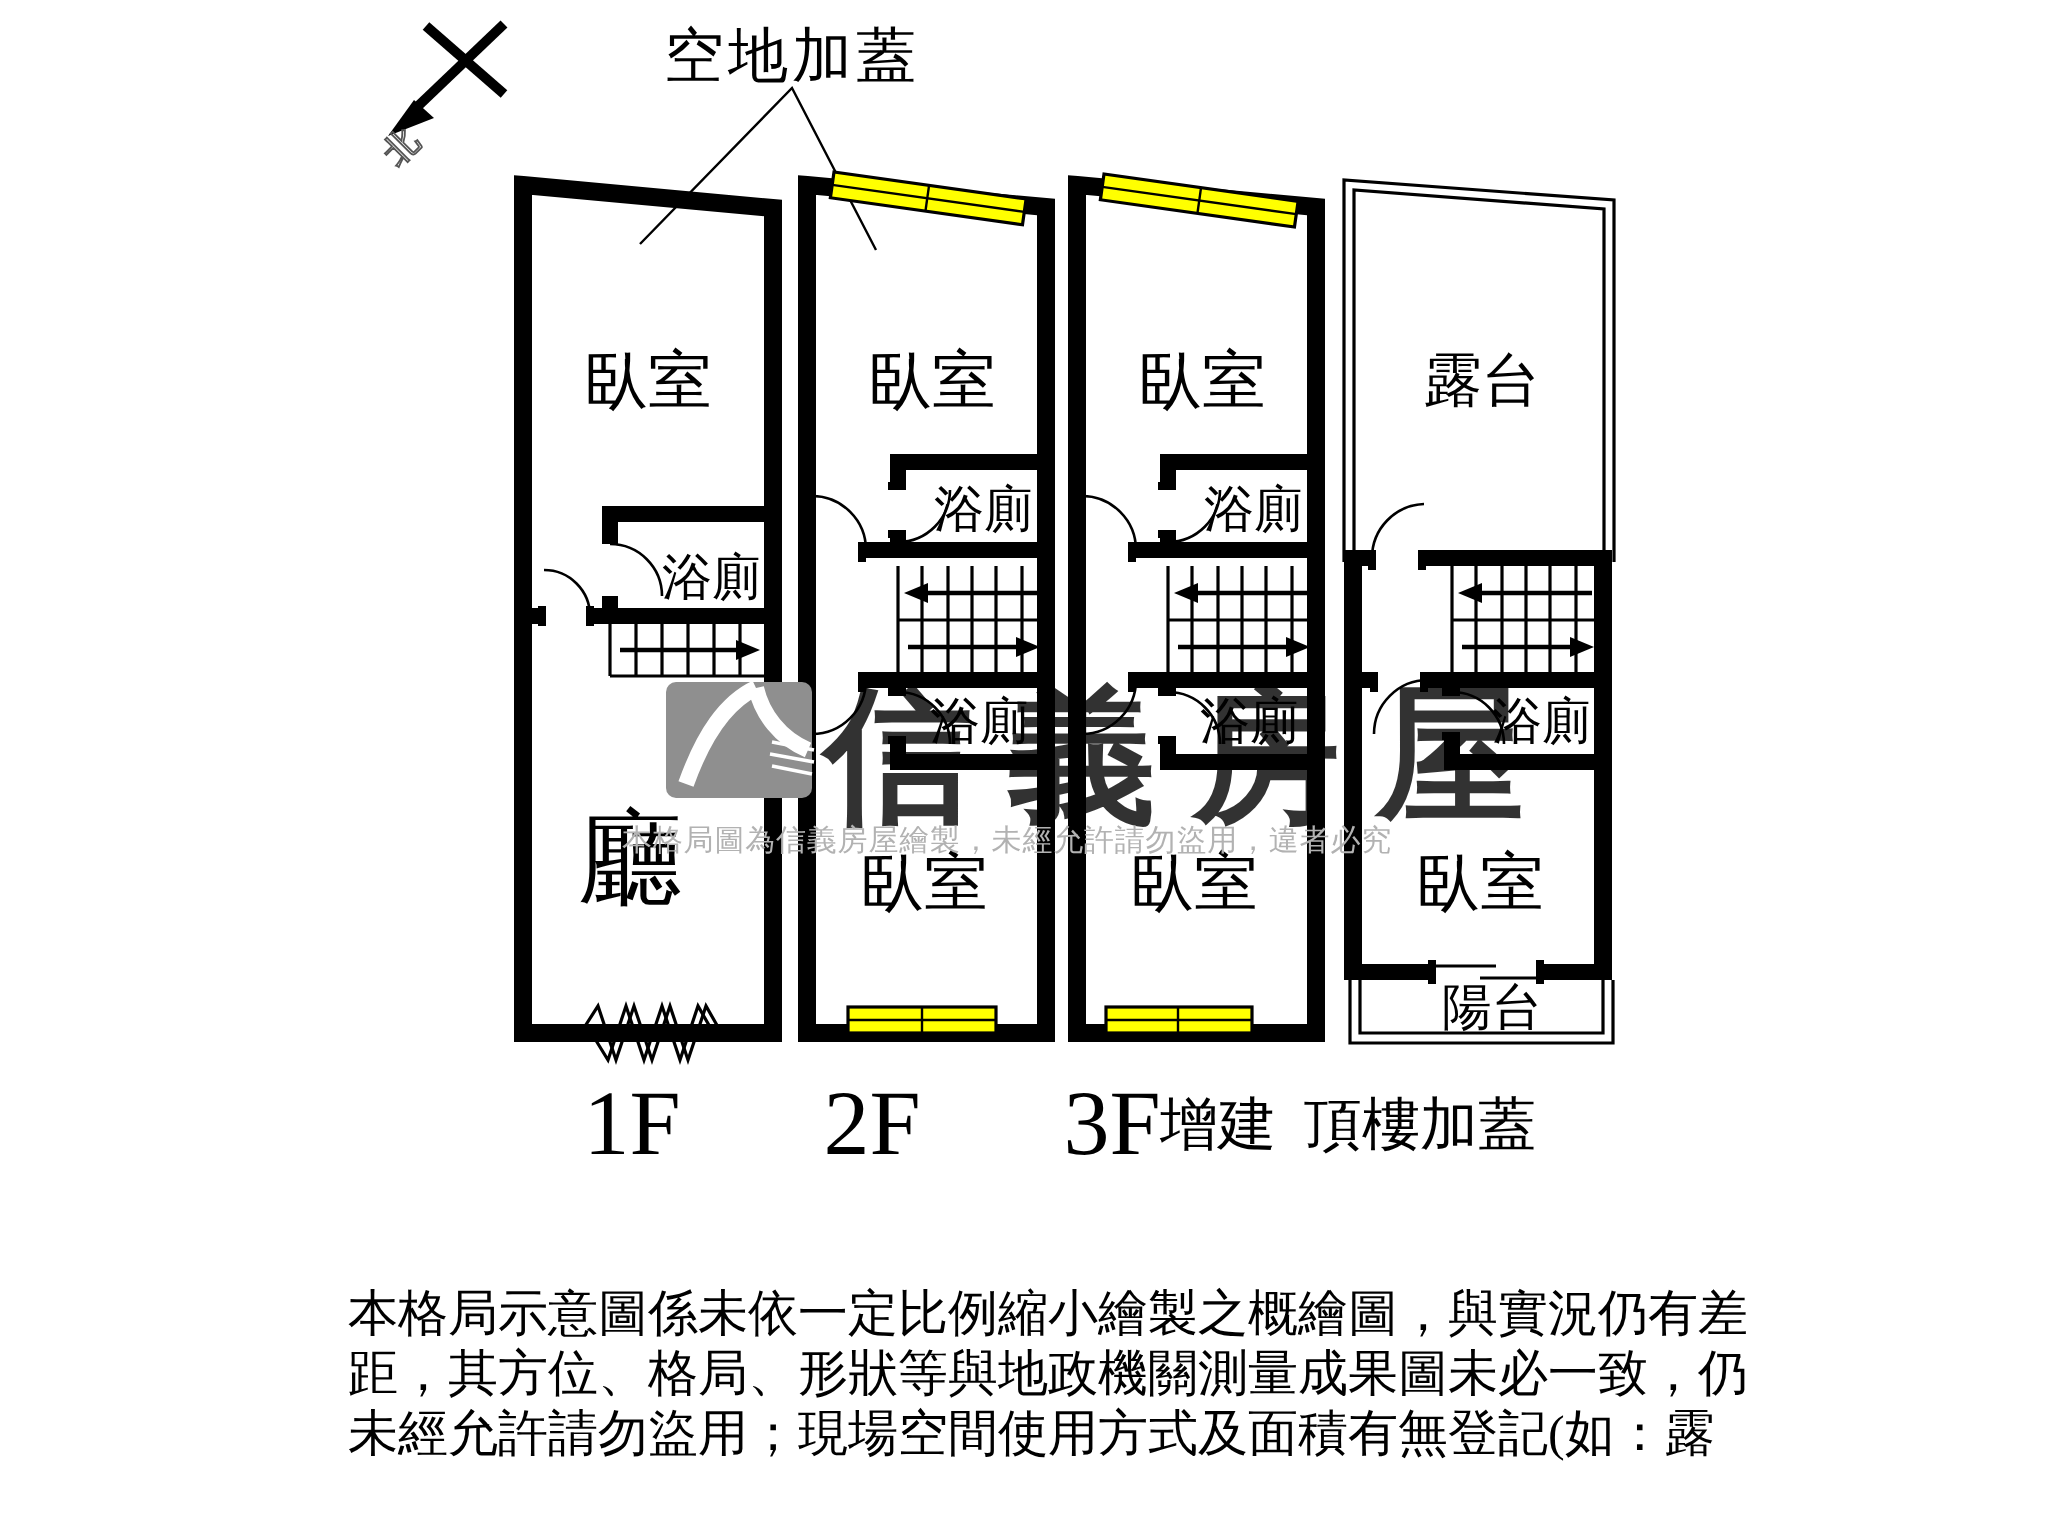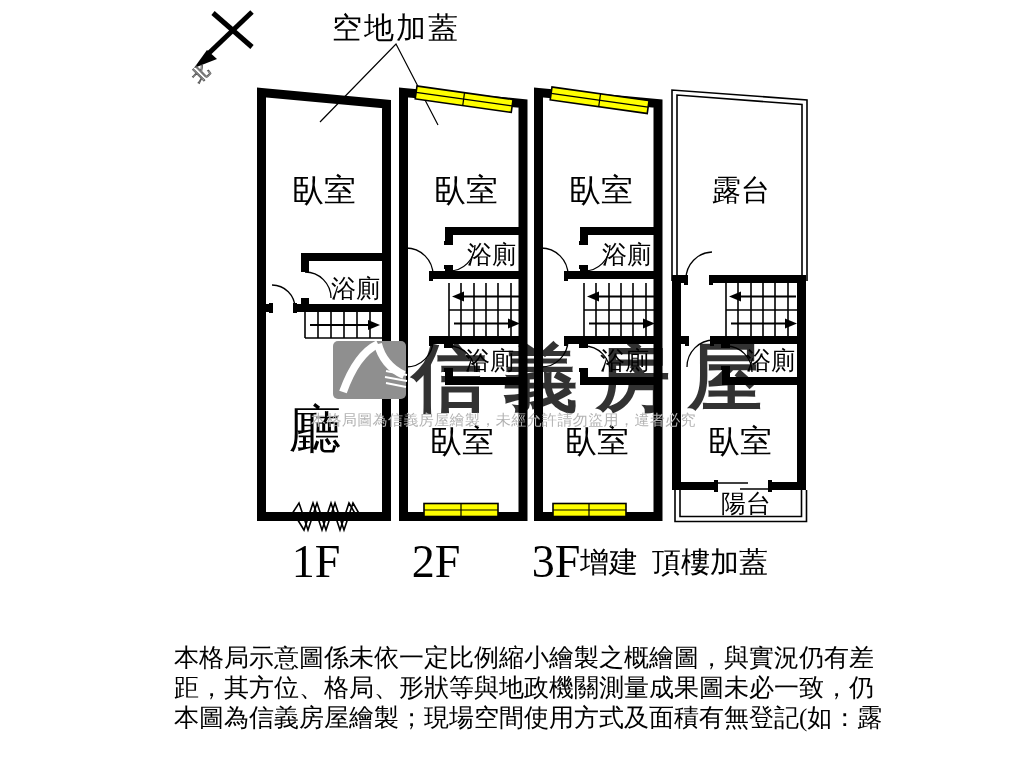--- a/index.html
+++ b/index.html
@@ -221,15 +221,15 @@
     <text class="flabel" x="436" y="577">2F</text>
     <text class="flabel" x="556" y="577">3F</text>
     <text class="flabel-cjk" x="580" y="572">增建</text>
     <text class="flabel-cjk" x="652" y="572">頂樓加蓋</text>
   </g>
 </svg>
 
   <div class="disclaimer">
     <div>本格局示意圖係未依一定比例縮小繪製之概繪圖，與實況仍有差</div>
     <div>距，其方位、格局、形狀等與地政機關測量成果圖未必一致，仍</div>
-    <div>本圖為信義房屋繪製；現場空間使用方式及面積有無登記(如：露</div>
+    <div>未經允許請勿盜用；現場空間使用方式及面積有無登記(如：露</div>
   </div>
 </div>
 
 </body></html>

